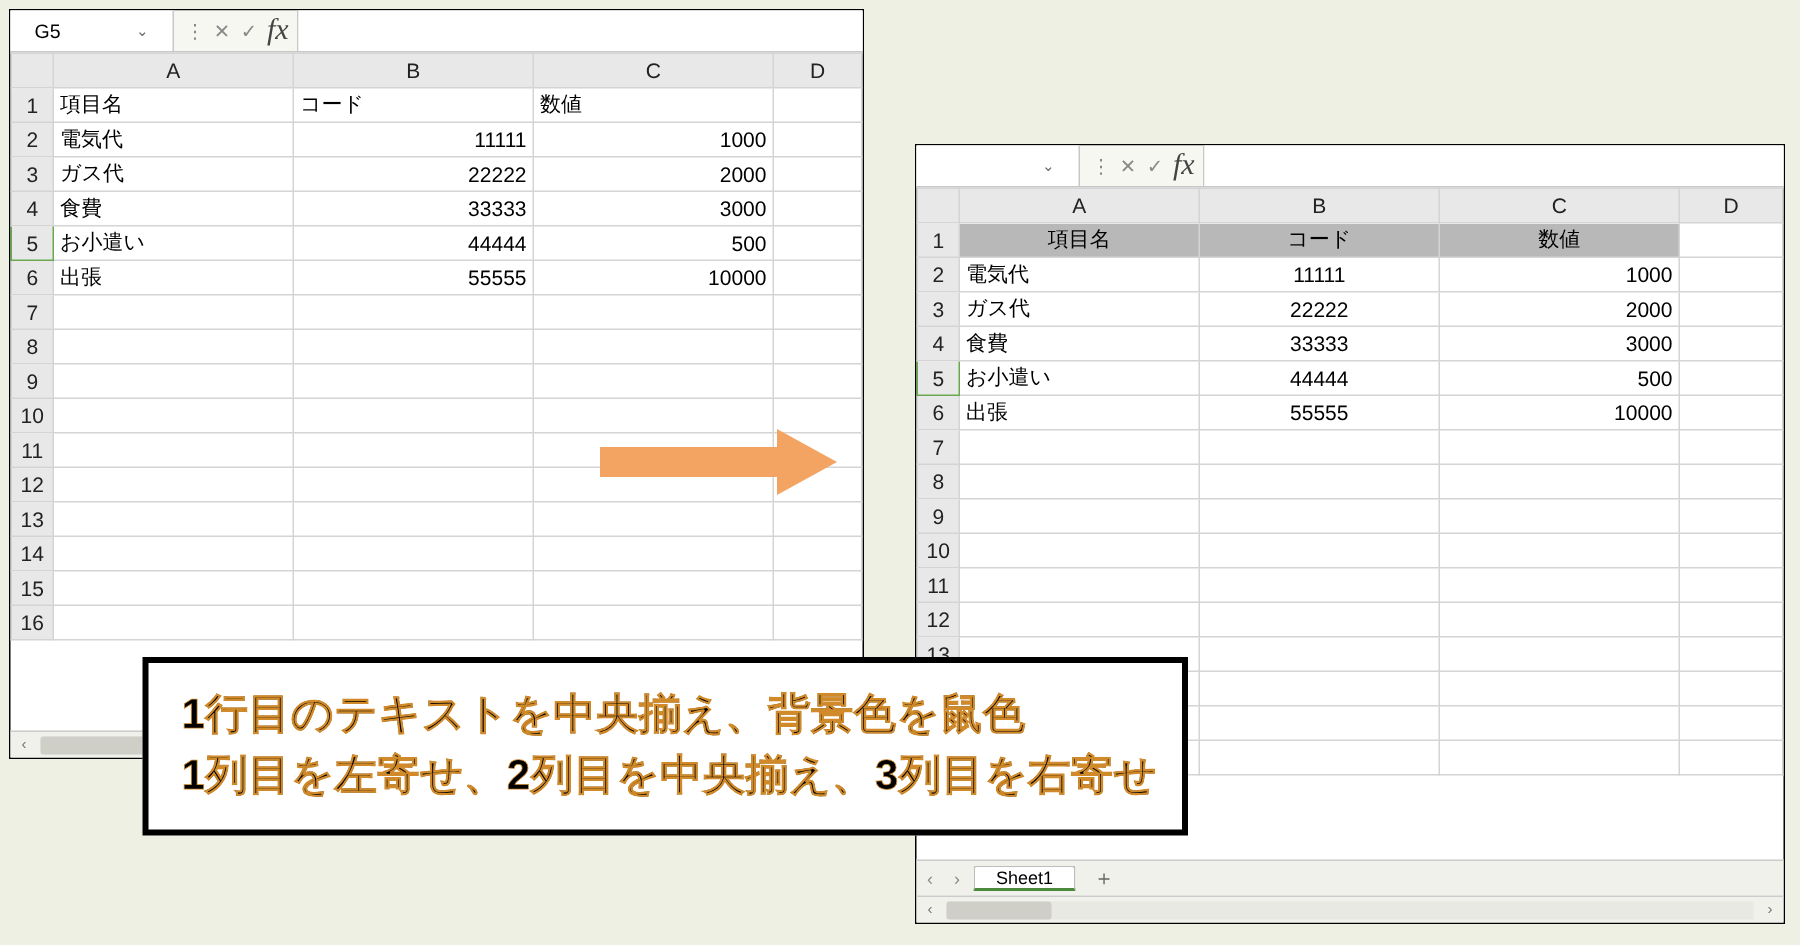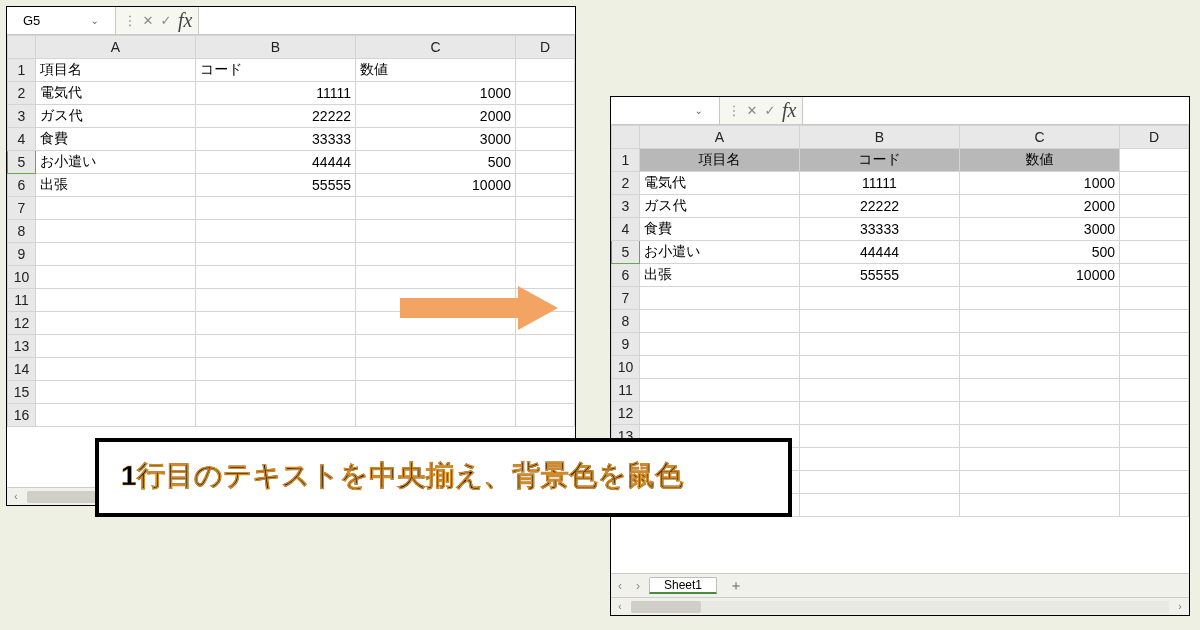--- a/index.html
+++ b/index.html
@@ -480,13 +480,14 @@
     <div class="arrow">‹</div>
     <div class="track">
         <div class="thumb"></div>
       </div>
     <div class="arrow">›</div>
   </div>
 </div>
 
 <div class="caption-box">
   <div class="line">1行目のテキストを中央揃え、背景色を鼠色</div>
+  <div class="line">1列目を左寄せ、2列目を中央揃え、3列目を右寄せ</div>
 </div>
 
 </body></html>

